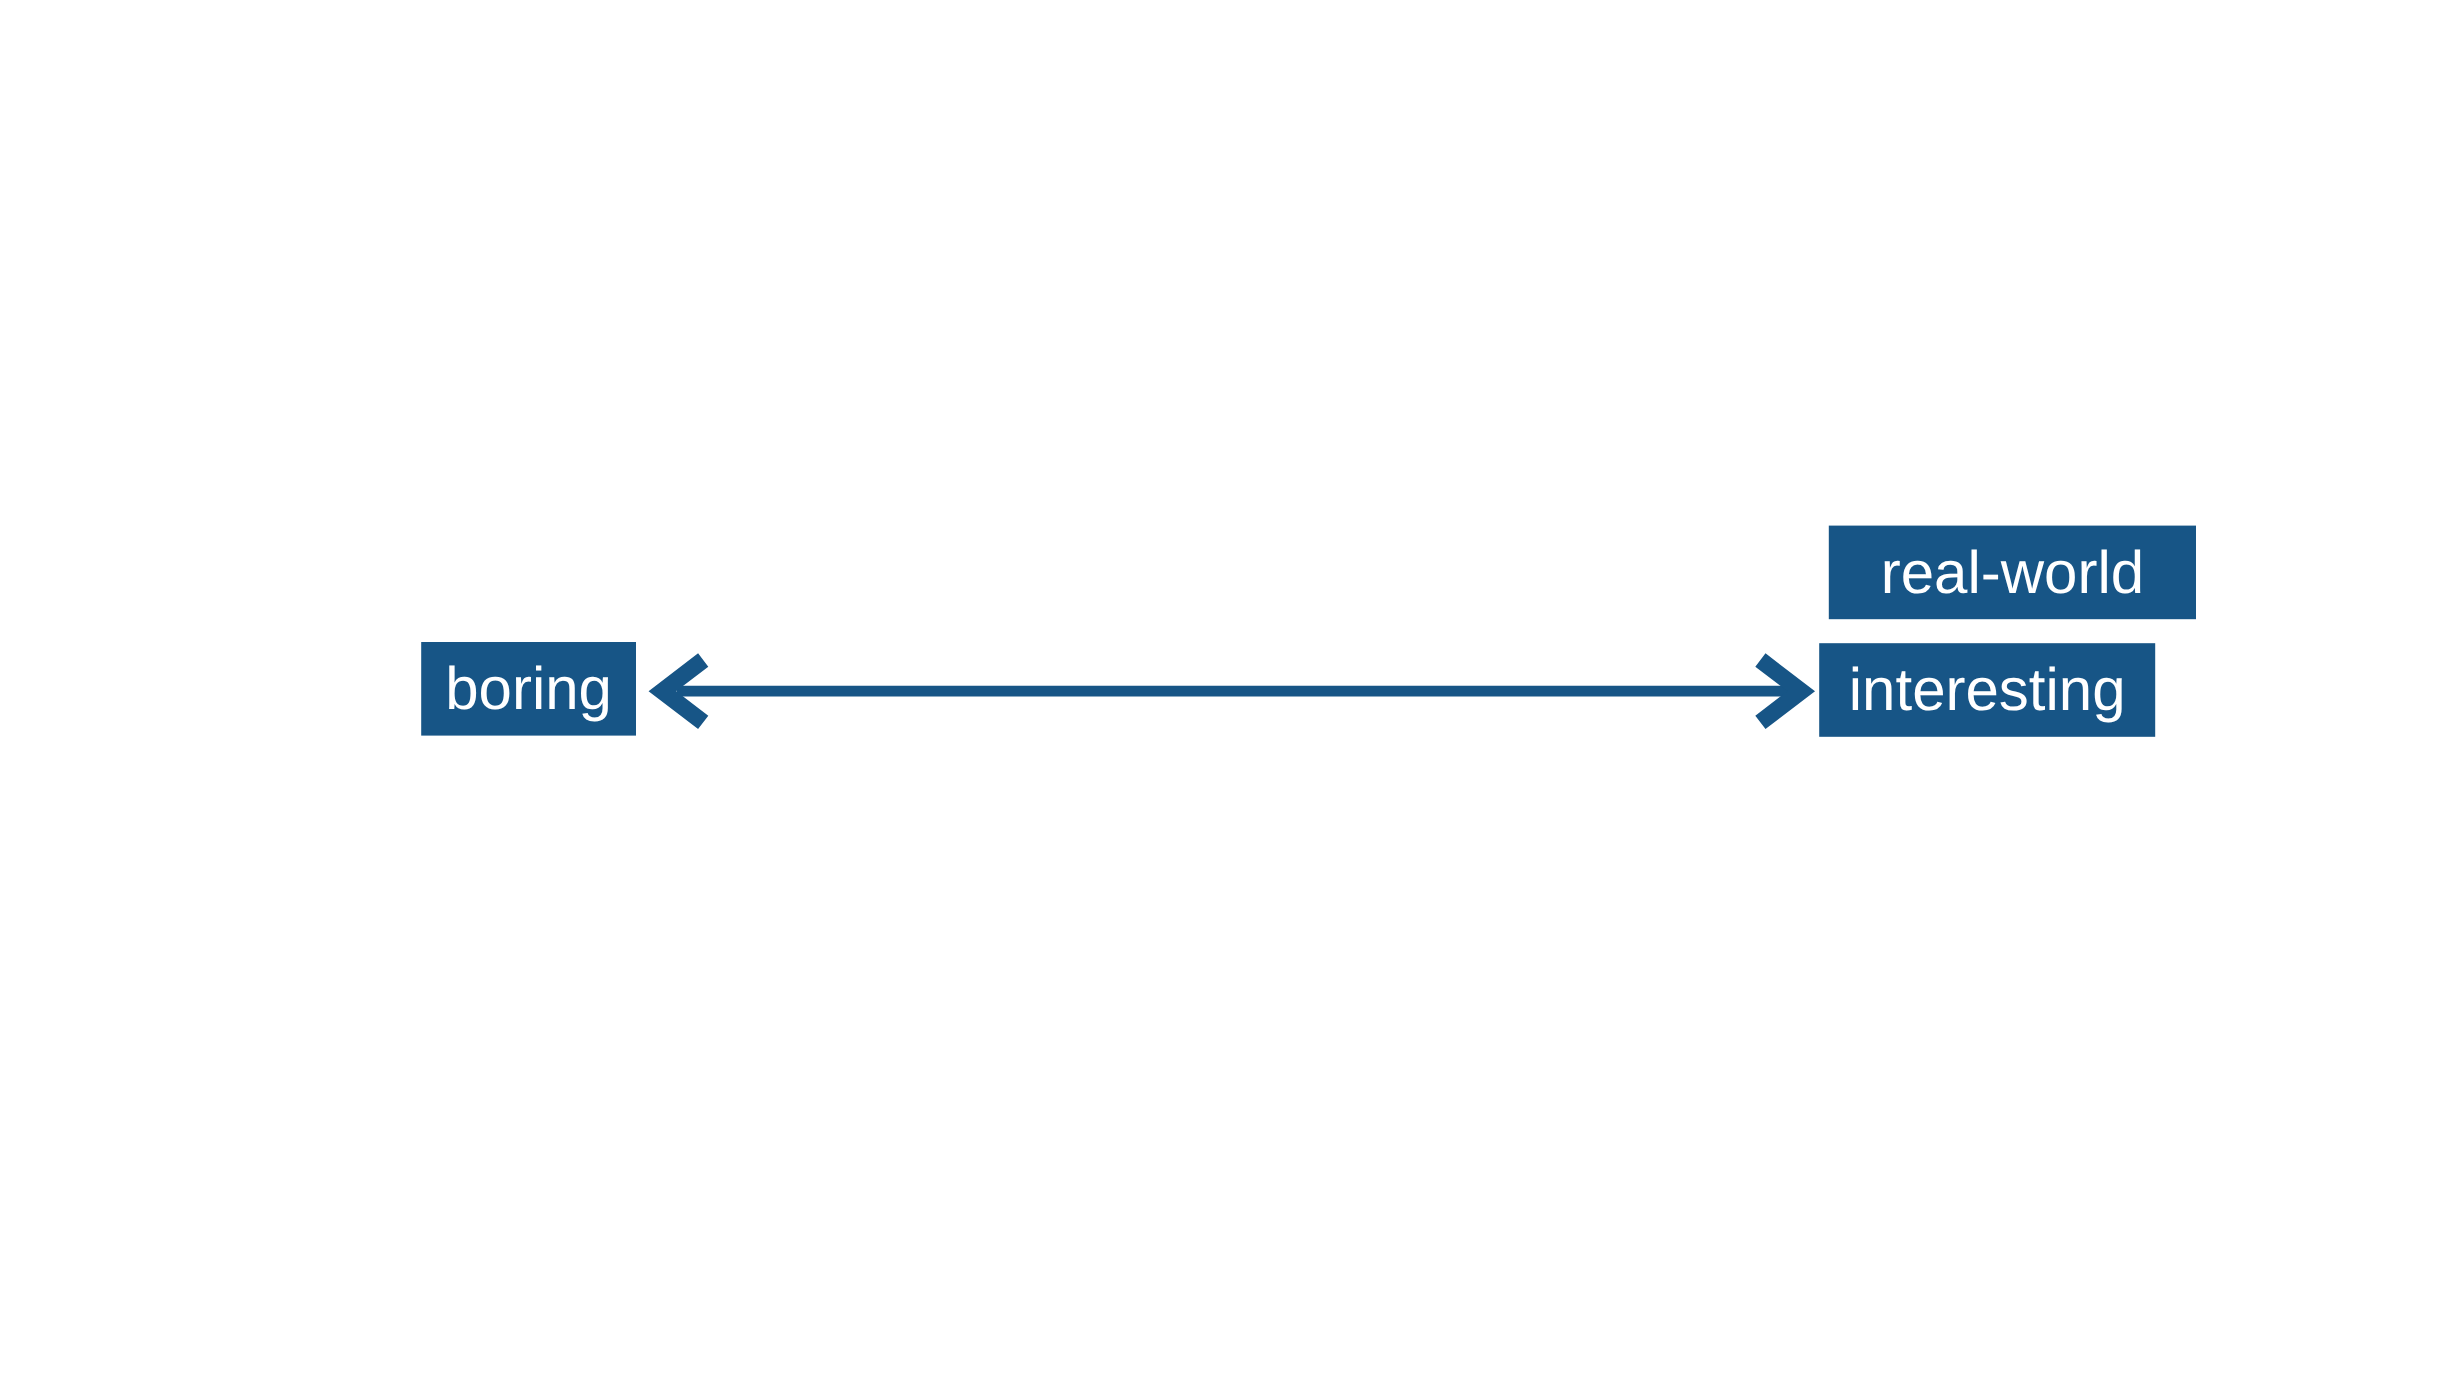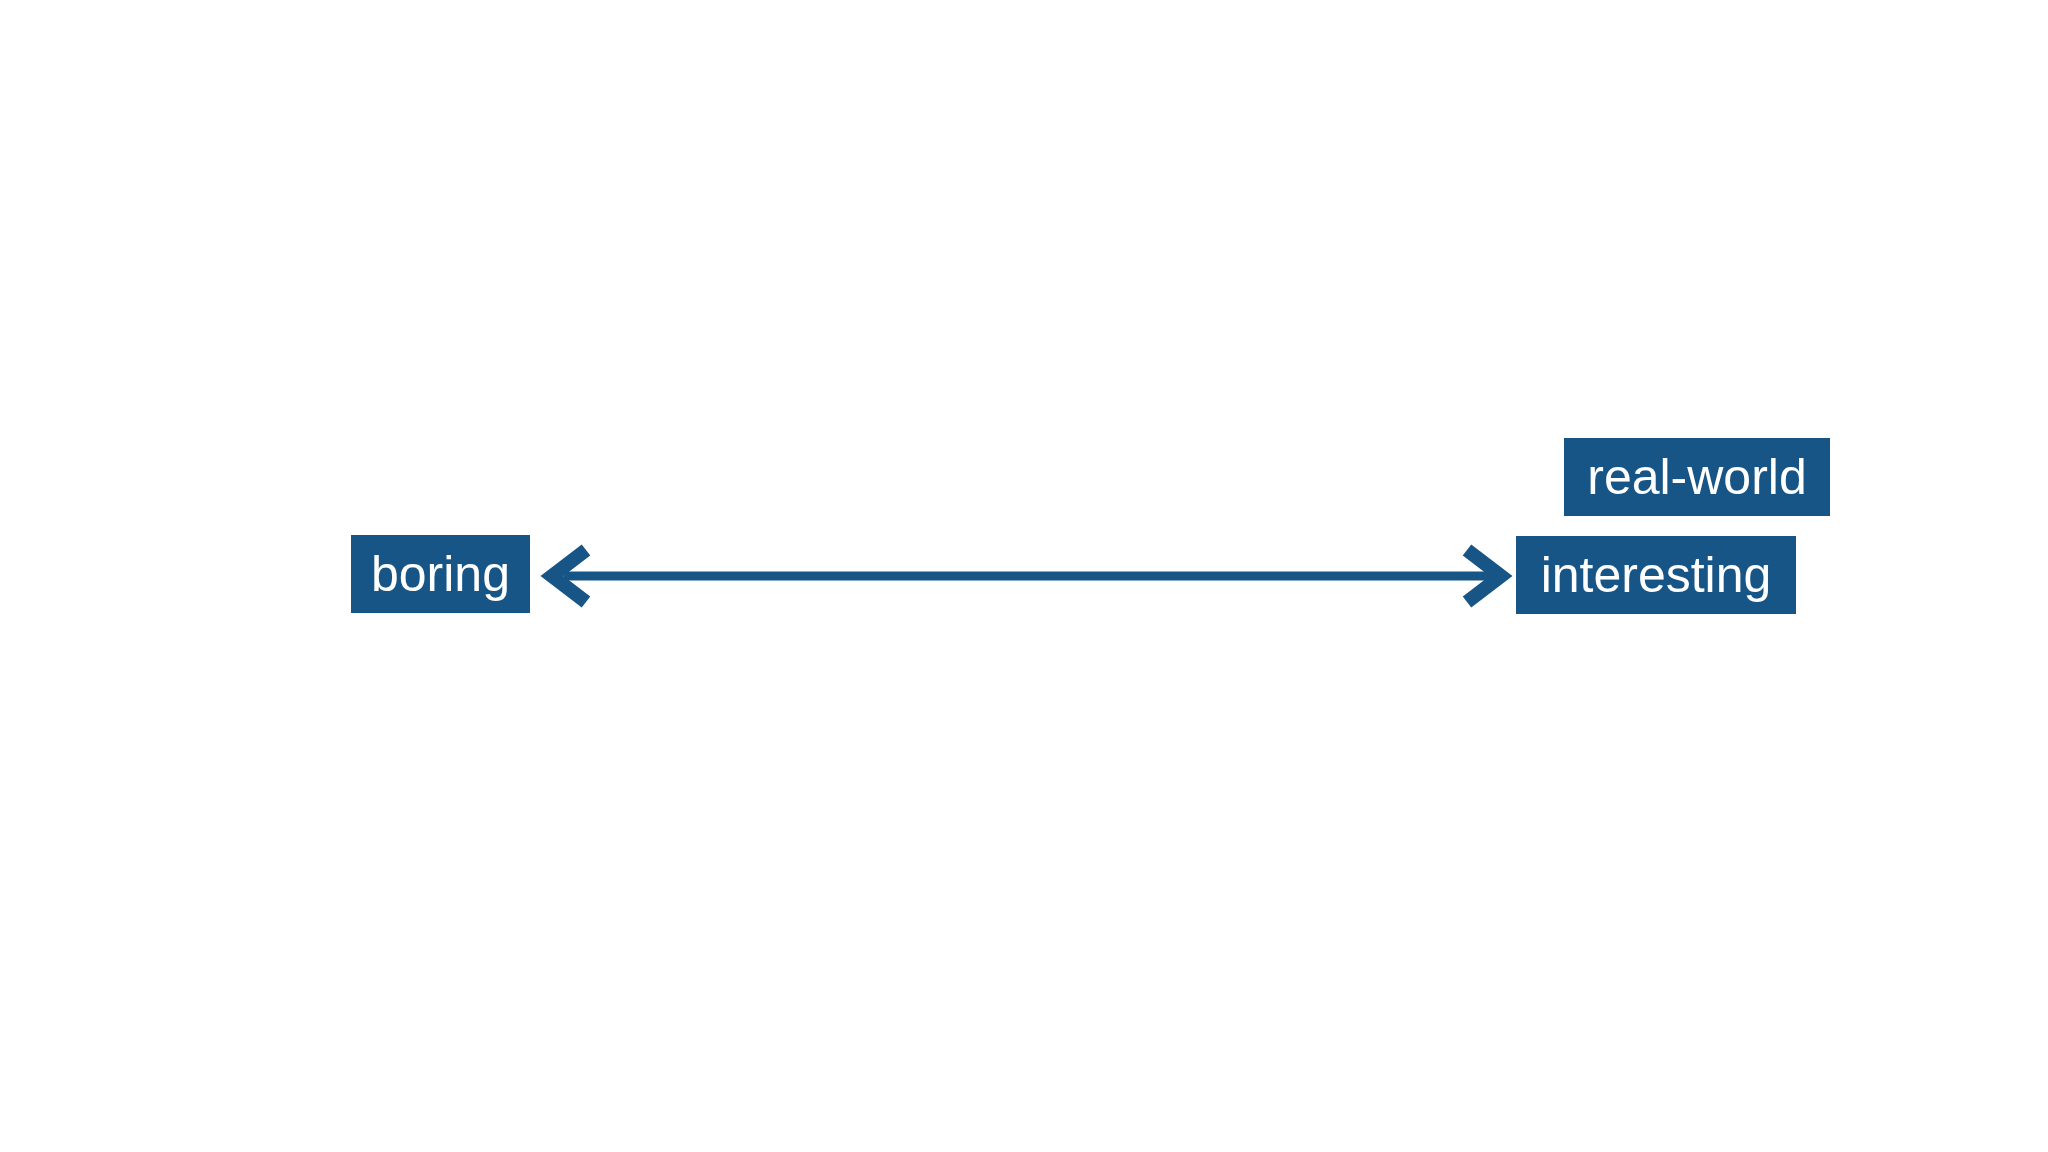--- a/index.html
+++ b/index.html
@@ -24,21 +24,21 @@
     align-items: center;
     justify-content: center;
     background: var(--box-fill, #175586);
     color: var(--label-text, #ffffff);
     font-size: 50px;
     line-height: 1;
     white-space: nowrap;
   }
   .box-abstract    { left: 333px;  top: 438px; width: 220px; height: 80px; }
   .box-boring      { left: 351px;  top: 535px; width: 179px; height: 78px; }
-  .box-realworld   { left: 1564px; top: 438px; width: 266px; height: 78px; }
+  .box-realworld   { left: 1524px; top: 438px; width: 306px; height: 78px; }
   .box-interesting { left: 1516px; top: 536px; width: 280px; height: 78px; }
   .arrow-layer {
     position: absolute;
     inset: 0;
     width: 2048px;
     height: 1152px;
     color: var(--arrow-color, #175586);
     pointer-events: none;
   }
 </style>

